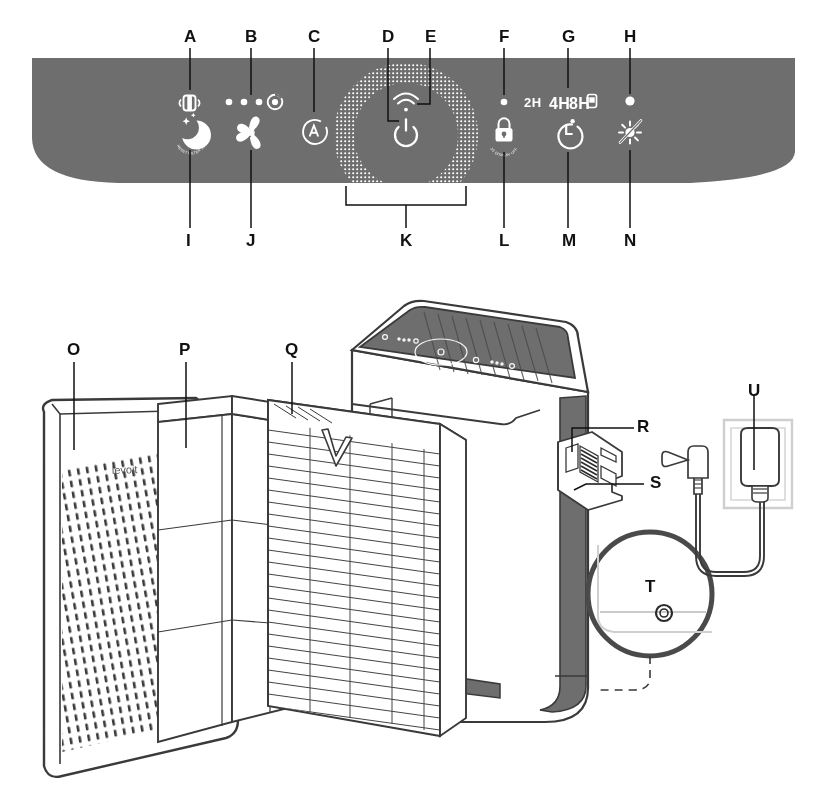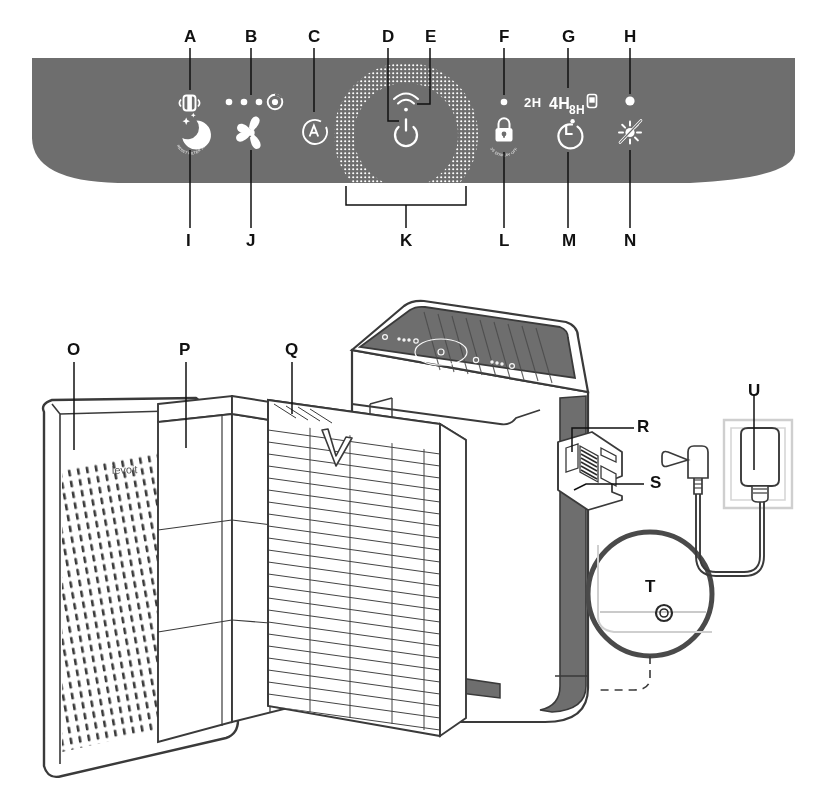--- a/index.html
+++ b/index.html
@@ -377,15 +377,15 @@
   <div class="callout-label" style="left:67px;top:341px;">O</div>
   <div class="callout-label" style="left:179px;top:341px;">P</div>
   <div class="callout-label" style="left:285px;top:341px;">Q</div>
   <div class="callout-label" style="left:637px;top:418px;">R</div>
   <div class="callout-label" style="left:650px;top:474px;">S</div>
   <div class="callout-label" style="left:645px;top:578px;">T</div>
   <div class="callout-label" style="left:748px;top:382px;">U</div>
 
   <div class="cap" style="left:524px;top:95px;font-size:13px;color:#ffffff;letter-spacing:0.4px;">2H</div>
   <div class="cap" style="left:549px;top:95px;font-size:16px;color:#ffffff;letter-spacing:0.4px;">4H</div>
-  <div class="cap" style="left:569px;top:103px;font-size:12px;color:#ffffff;letter-spacing:0.4px;">8H</div>
+  <div class="cap" style="left:569px;top:95px;font-size:16px;color:#ffffff;letter-spacing:0.4px;">8H</div>
 
 </div>
 
 </body></html>

